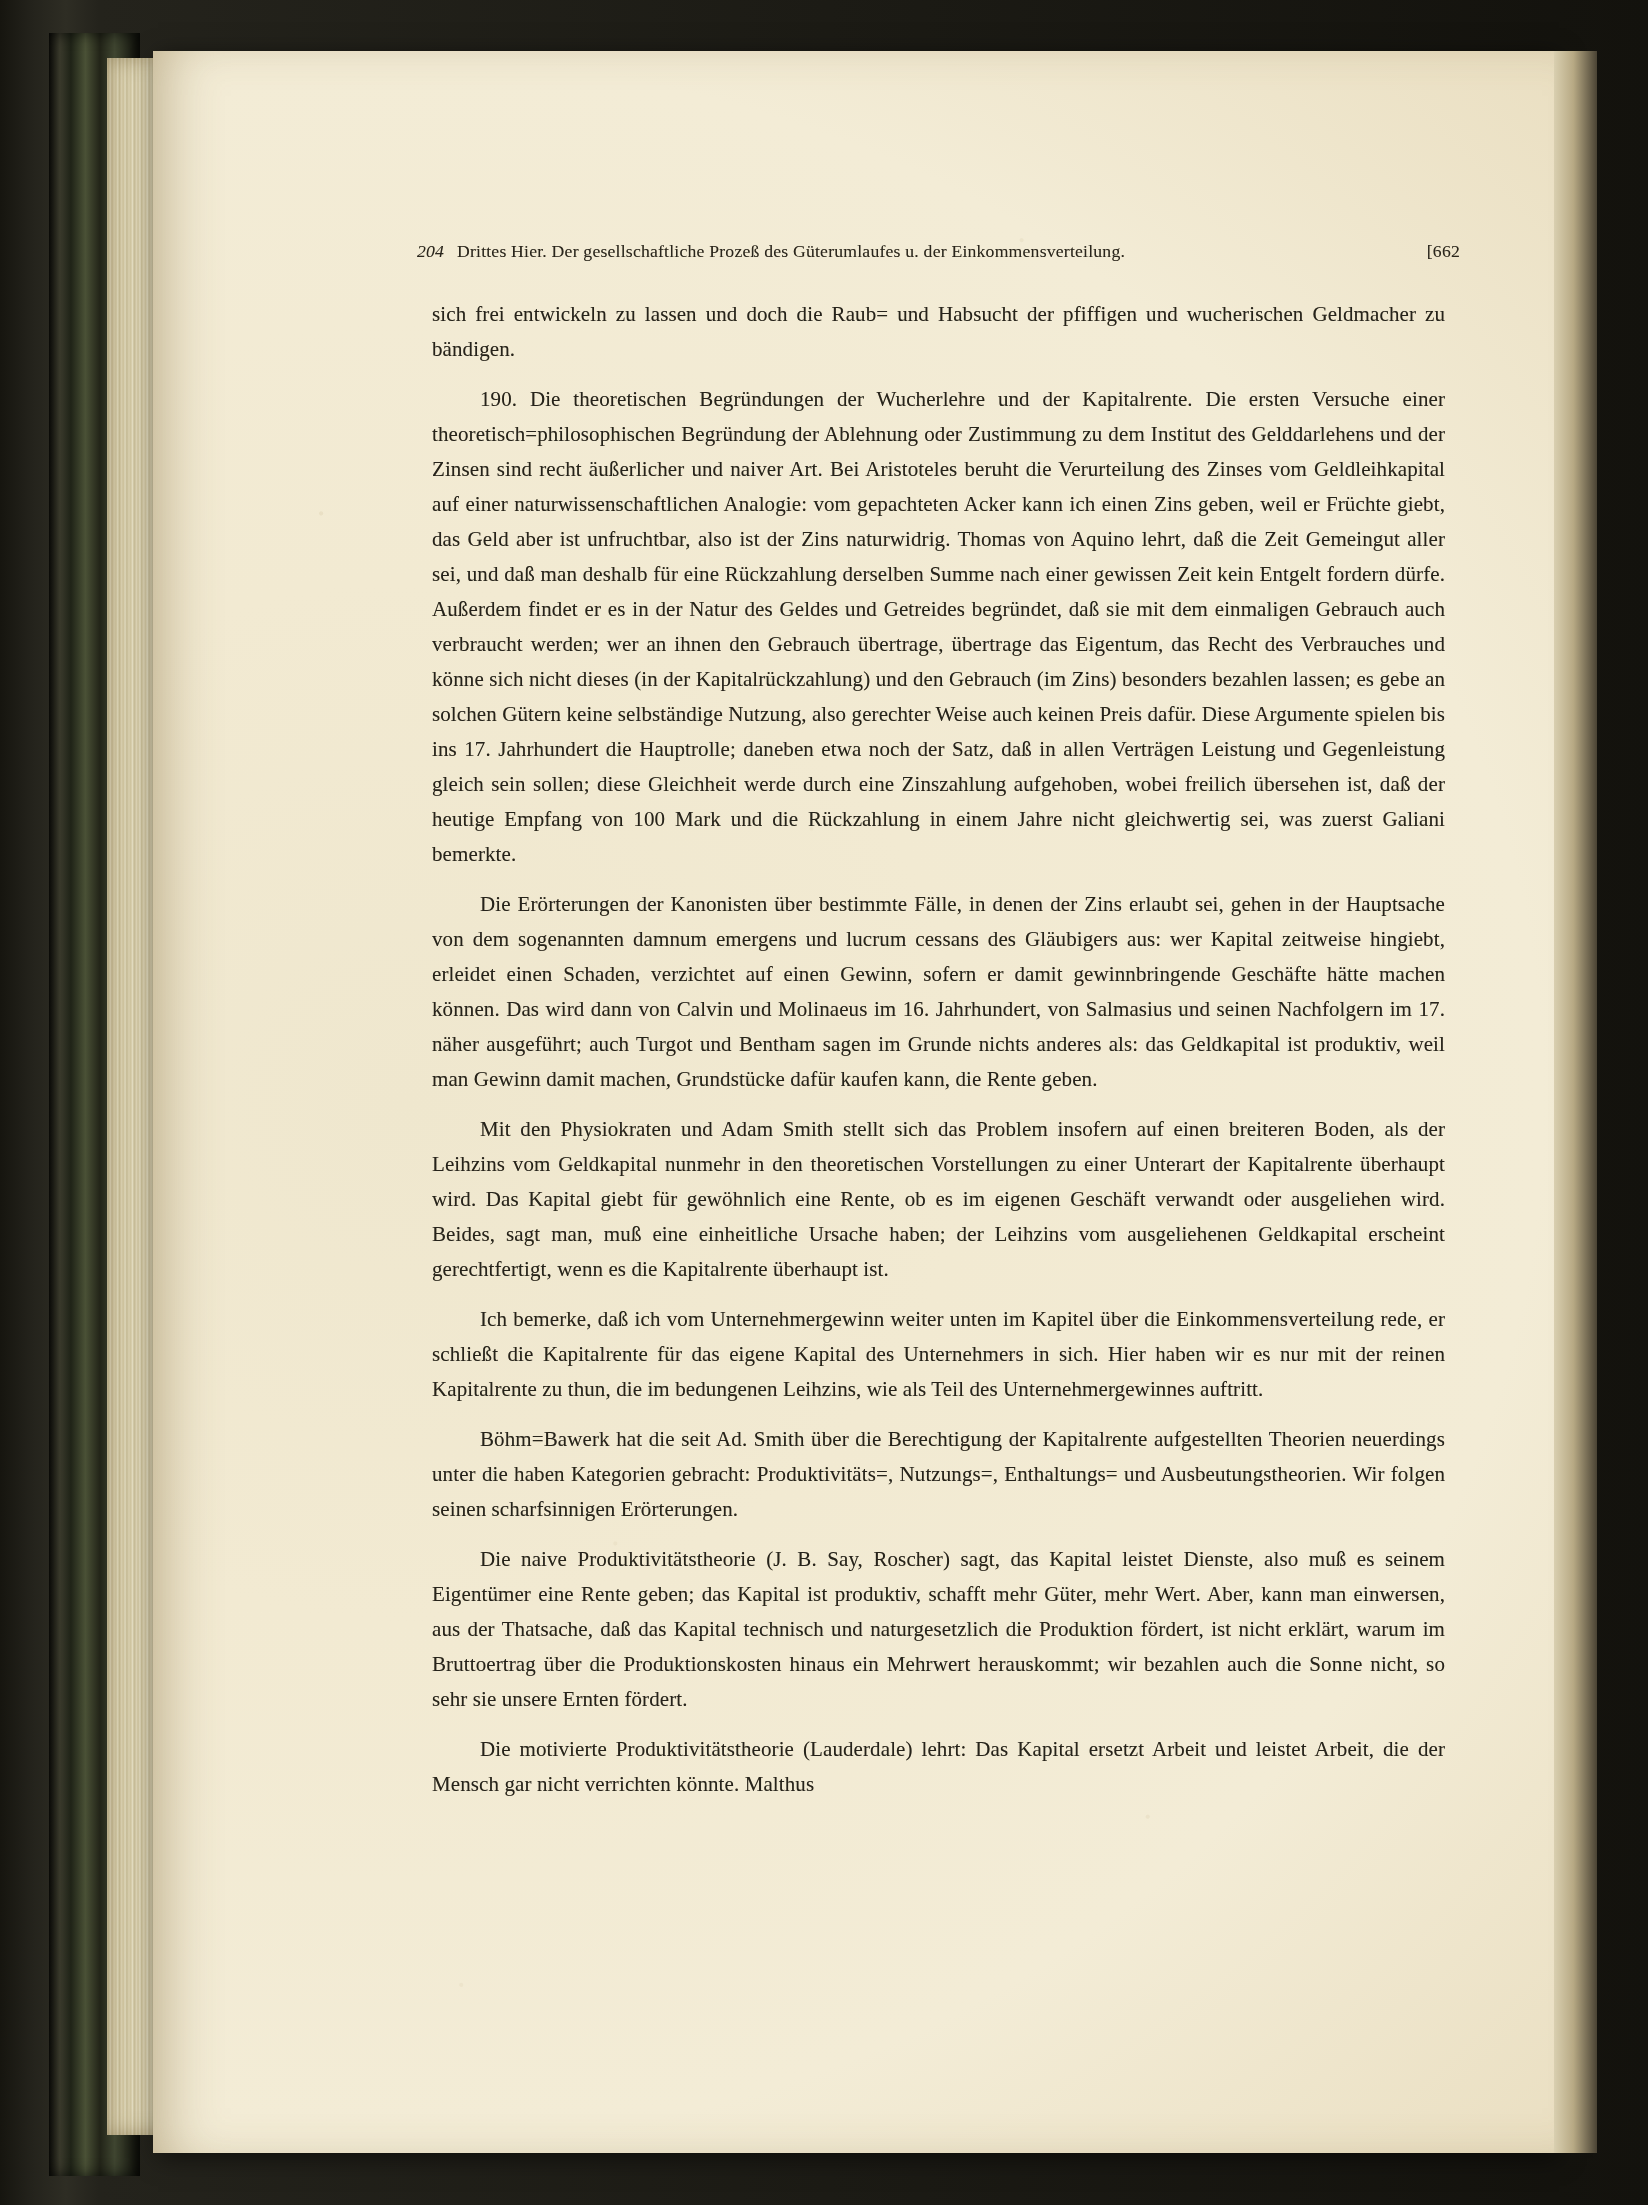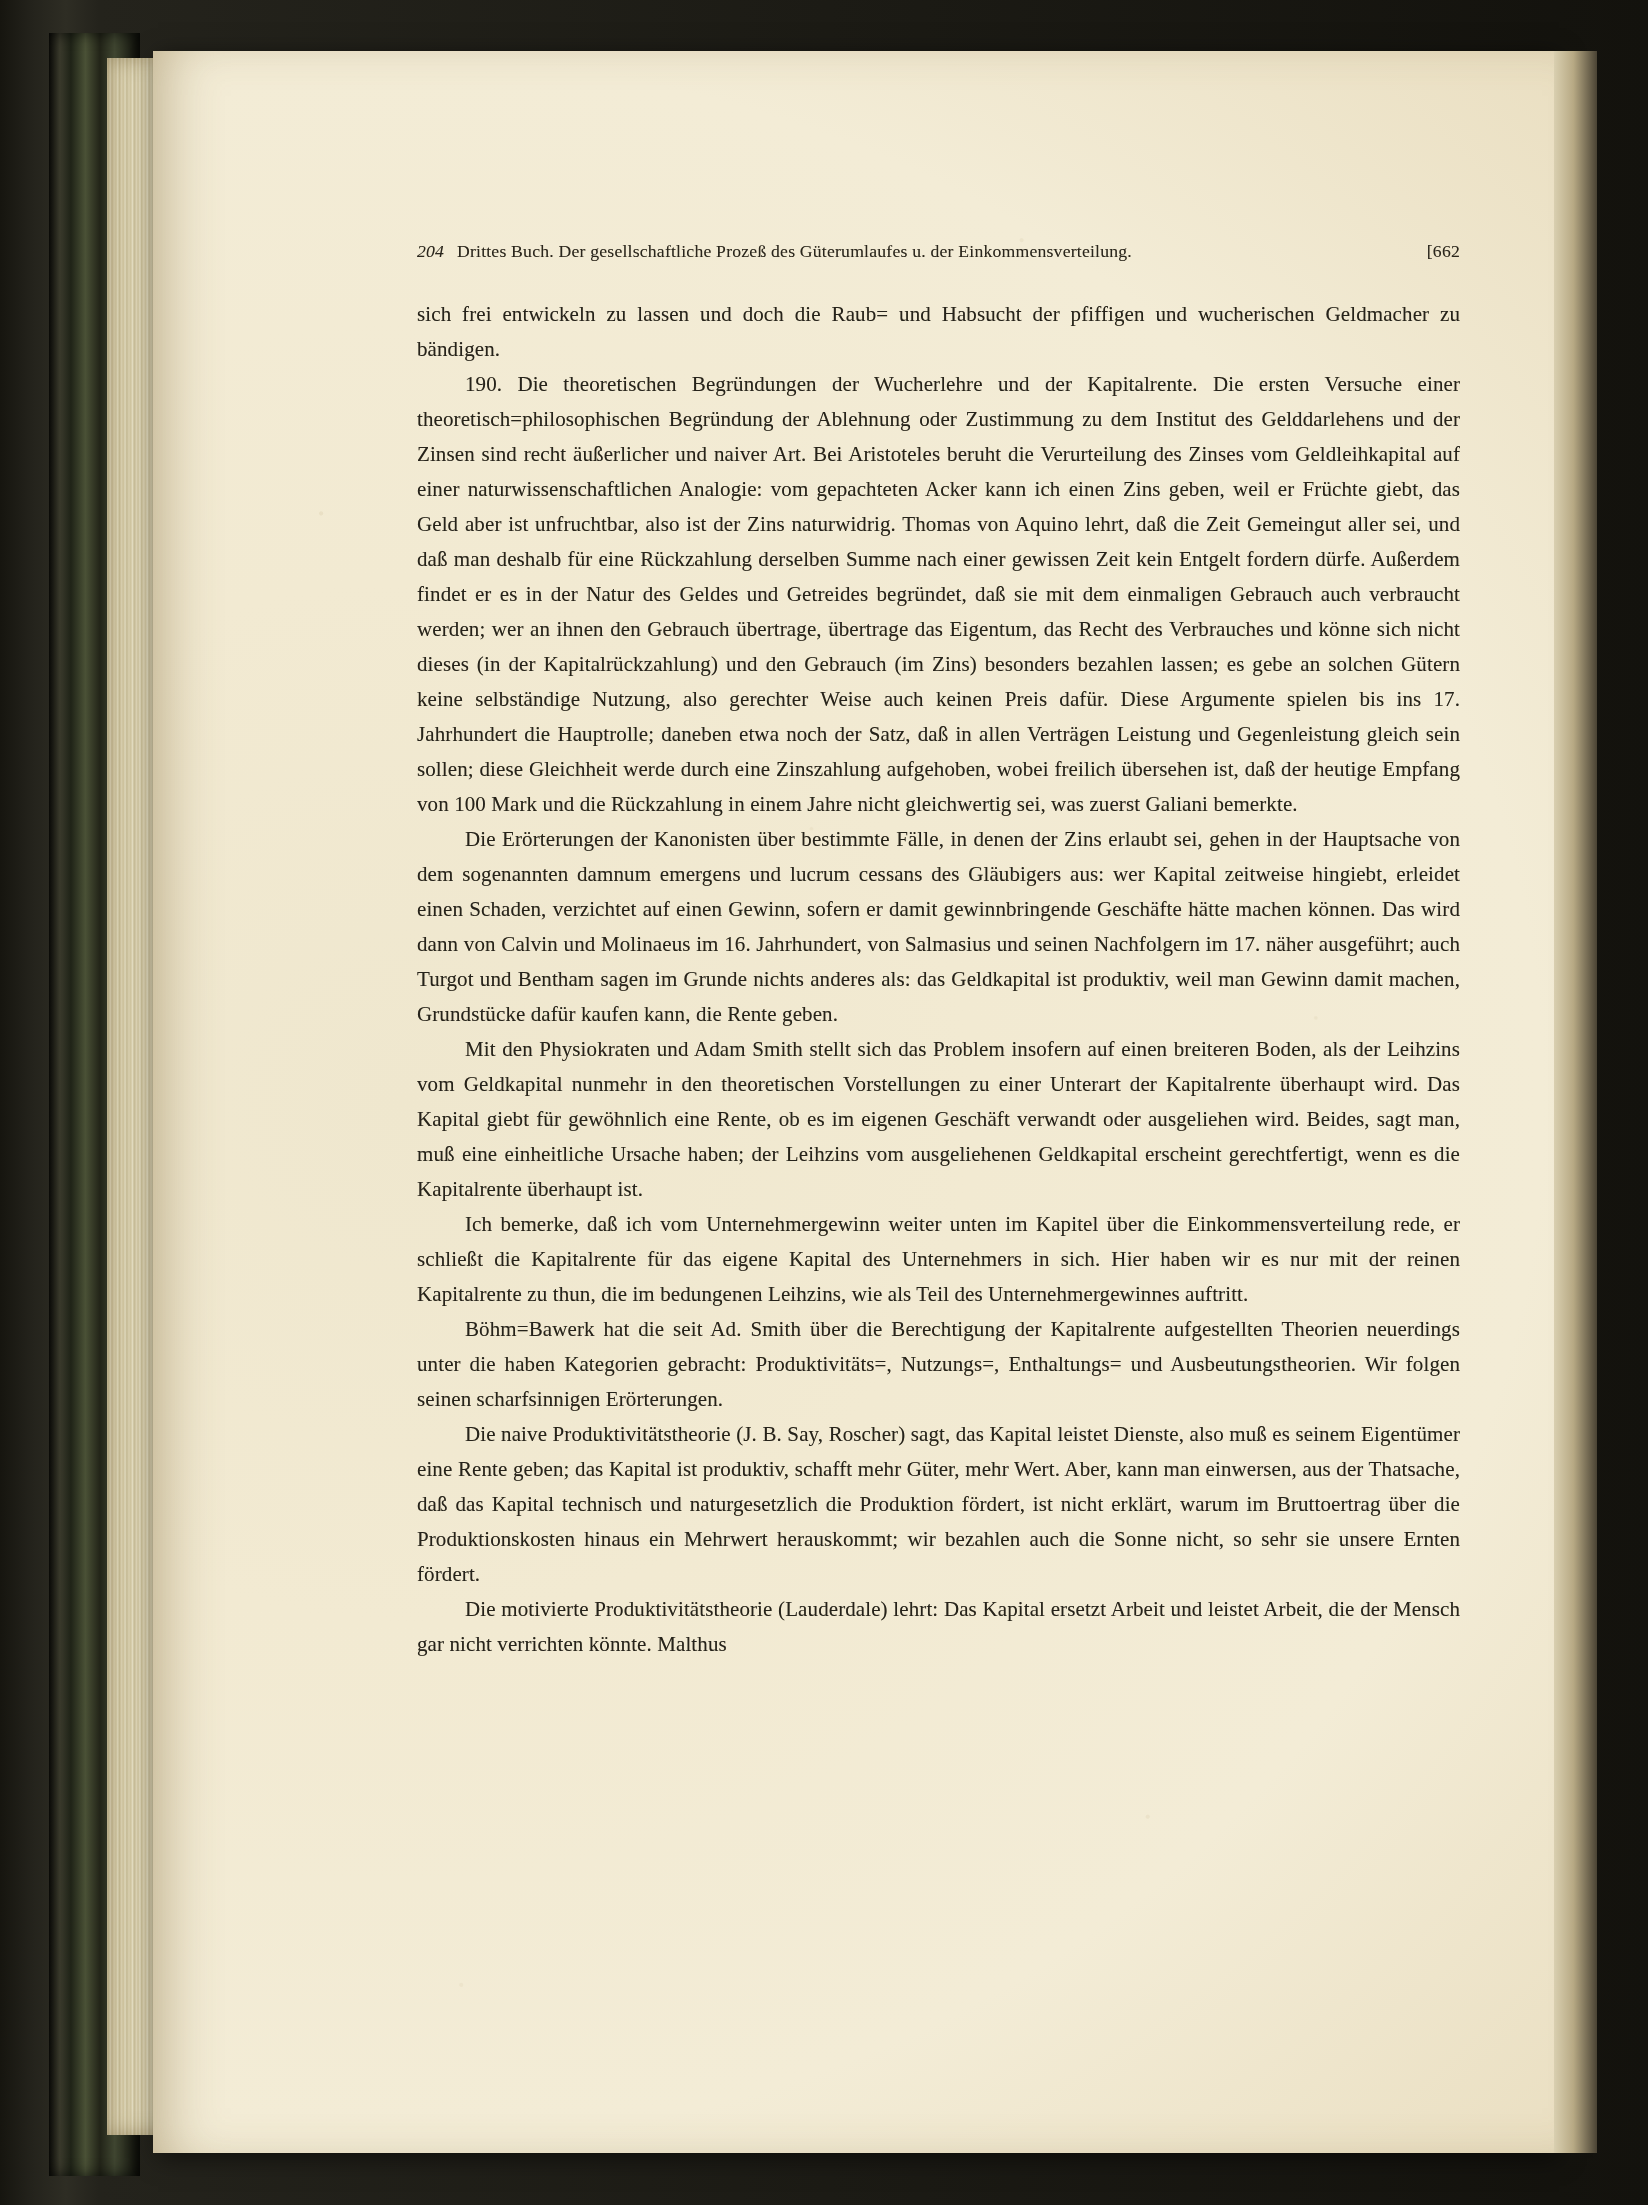--- a/index.html
+++ b/index.html
@@ -114,21 +114,21 @@
     font-size: 17.7px;
     letter-spacing: 0.2px;
     margin-bottom: 35px;
     white-space: nowrap;
     color: #2a261d;
   }
   .running-head .pg { margin-right: 8.2px; font-style: italic; }
   .running-head .folio { float: right; text-align: right; }
 
   p {
-    margin: 0;
+    margin: 15px;
     font-size: 21px;
     line-height: 35px;
     text-align: justify;
     text-justify: inter-word;
     color: #26231b;
     letter-spacing: 0.1px;
   }
   p.ind { text-indent: 48px; }
 
   
@@ -143,21 +143,21 @@
   <div id="edges"></div>
 
   <div id="leaf">
     <div id="speckle"></div>
 
     <div id="textblock">
 
       <div class="running-head">
         <span class="folio">[662</span>
         <span class="pg">204</span>
-        <span>Drittes Buch.  Der gesellschaftliche Prozeß des Güterumlaufes u. der Einkommensverteilung.</span>
+        <span>Drittes Hier.  Der gesellschaftliche Prozeß des Güterumlaufes u. der Einkommensverteilung.</span>
       </div>
 
       <p>sich frei entwickeln zu lassen und doch die Raub= und Habsucht der pfiffigen und wucherischen Geldmacher zu bändigen.</p>
       <p class="ind">190.  Die theoretischen Begründungen der Wucherlehre und der Kapitalrente.  Die ersten Versuche einer theoretisch=philosophischen Begründung der Ablehnung oder Zustimmung zu dem Institut des Gelddarlehens und der Zinsen sind recht äußerlicher und naiver Art.  Bei Aristoteles beruht die Verurteilung des Zinses vom Geldleihkapital auf einer naturwissenschaftlichen Analogie: vom gepachteten Acker kann ich einen Zins geben, weil er Früchte giebt, das Geld aber ist unfruchtbar, also ist der Zins naturwidrig.  Thomas von Aquino lehrt, daß die Zeit Gemeingut aller sei, und daß man deshalb für eine Rückzahlung derselben Summe nach einer gewissen Zeit kein Entgelt fordern dürfe.  Außerdem findet er es in der Natur des Geldes und Getreides begründet, daß sie mit dem einmaligen Gebrauch auch verbraucht werden; wer an ihnen den Gebrauch übertrage, übertrage das Eigentum, das Recht des Verbrauches und könne sich nicht dieses (in der Kapitalrückzahlung) und den Gebrauch (im Zins) besonders bezahlen lassen; es gebe an solchen Gütern keine selbständige Nutzung, also gerechter Weise auch keinen Preis dafür.  Diese Argumente spielen bis ins 17. Jahrhundert die Hauptrolle; daneben etwa noch der Satz, daß in allen Verträgen Leistung und Gegenleistung gleich sein sollen; diese Gleichheit werde durch eine Zinszahlung aufgehoben, wobei freilich übersehen ist, daß der heutige Empfang von 100 Mark und die Rückzahlung in einem Jahre nicht gleichwertig sei, was zuerst Galiani bemerkte.</p>
       <p class="ind">Die Erörterungen der Kanonisten über bestimmte Fälle, in denen der Zins erlaubt sei, gehen in der Hauptsache von dem sogenannten damnum emergens und lucrum cessans des Gläubigers aus: wer Kapital zeitweise hingiebt, erleidet einen Schaden, verzichtet auf einen Gewinn, sofern er damit gewinnbringende Geschäfte hätte machen können.  Das wird dann von Calvin und Molinaeus im 16. Jahrhundert, von Salmasius und seinen Nachfolgern im 17. näher ausgeführt; auch Turgot und Bentham sagen im Grunde nichts anderes als: das Geldkapital ist produktiv, weil man Gewinn damit machen, Grundstücke dafür kaufen kann, die Rente geben.</p>
       <p class="ind">Mit den Physiokraten und Adam Smith stellt sich das Problem insofern auf einen breiteren Boden, als der Leihzins vom Geldkapital nunmehr in den theoretischen Vorstellungen zu einer Unterart der Kapitalrente überhaupt wird.  Das Kapital giebt für gewöhnlich eine Rente, ob es im eigenen Geschäft verwandt oder ausgeliehen wird.  Beides, sagt man, muß eine einheitliche Ursache haben; der Leihzins vom ausgeliehenen Geldkapital erscheint gerechtfertigt, wenn es die Kapitalrente überhaupt ist.</p>
       <p class="ind">Ich bemerke, daß ich vom Unternehmergewinn weiter unten im Kapitel über die Einkommensverteilung rede, er schließt die Kapitalrente für das eigene Kapital des Unternehmers in sich.  Hier haben wir es nur mit der reinen Kapitalrente zu thun, die im bedungenen Leihzins, wie als Teil des Unternehmergewinnes auftritt.</p>
       <p class="ind">Böhm=Bawerk hat die seit Ad. Smith über die Berechtigung der Kapitalrente aufgestellten Theorien neuerdings unter die haben Kategorien gebracht: Produktivitäts=, Nutzungs=, Enthaltungs= und Ausbeutungstheorien.  Wir folgen seinen scharfsinnigen Erörterungen.</p>
       <p class="ind">Die naive Produktivitätstheorie (J. B. Say, Roscher) sagt, das Kapital leistet Dienste, also muß es seinem Eigentümer eine Rente geben; das Kapital ist produktiv, schafft mehr Güter, mehr Wert.  Aber, kann man einwersen, aus der Thatsache, daß das Kapital technisch und naturgesetzlich die Produktion fördert, ist nicht erklärt, warum im Bruttoertrag über die Produktionskosten hinaus ein Mehrwert herauskommt; wir bezahlen auch die Sonne nicht, so sehr sie unsere Ernten fördert.</p>
       <p class="ind">Die motivierte Produktivitätstheorie (Lauderdale) lehrt: Das Kapital ersetzt Arbeit und leistet Arbeit, die der Mensch gar nicht verrichten könnte.  Malthus</p>

